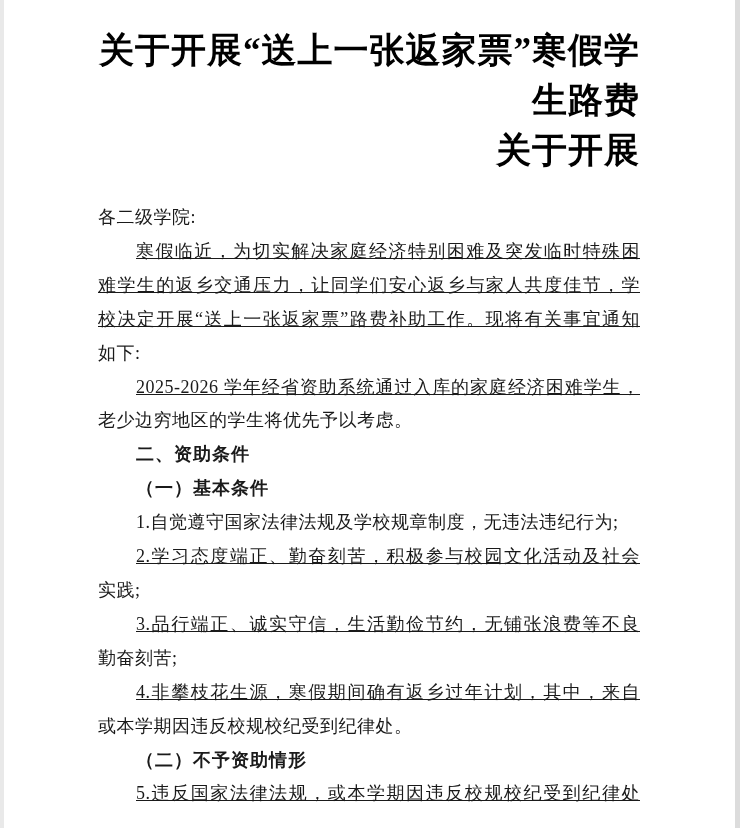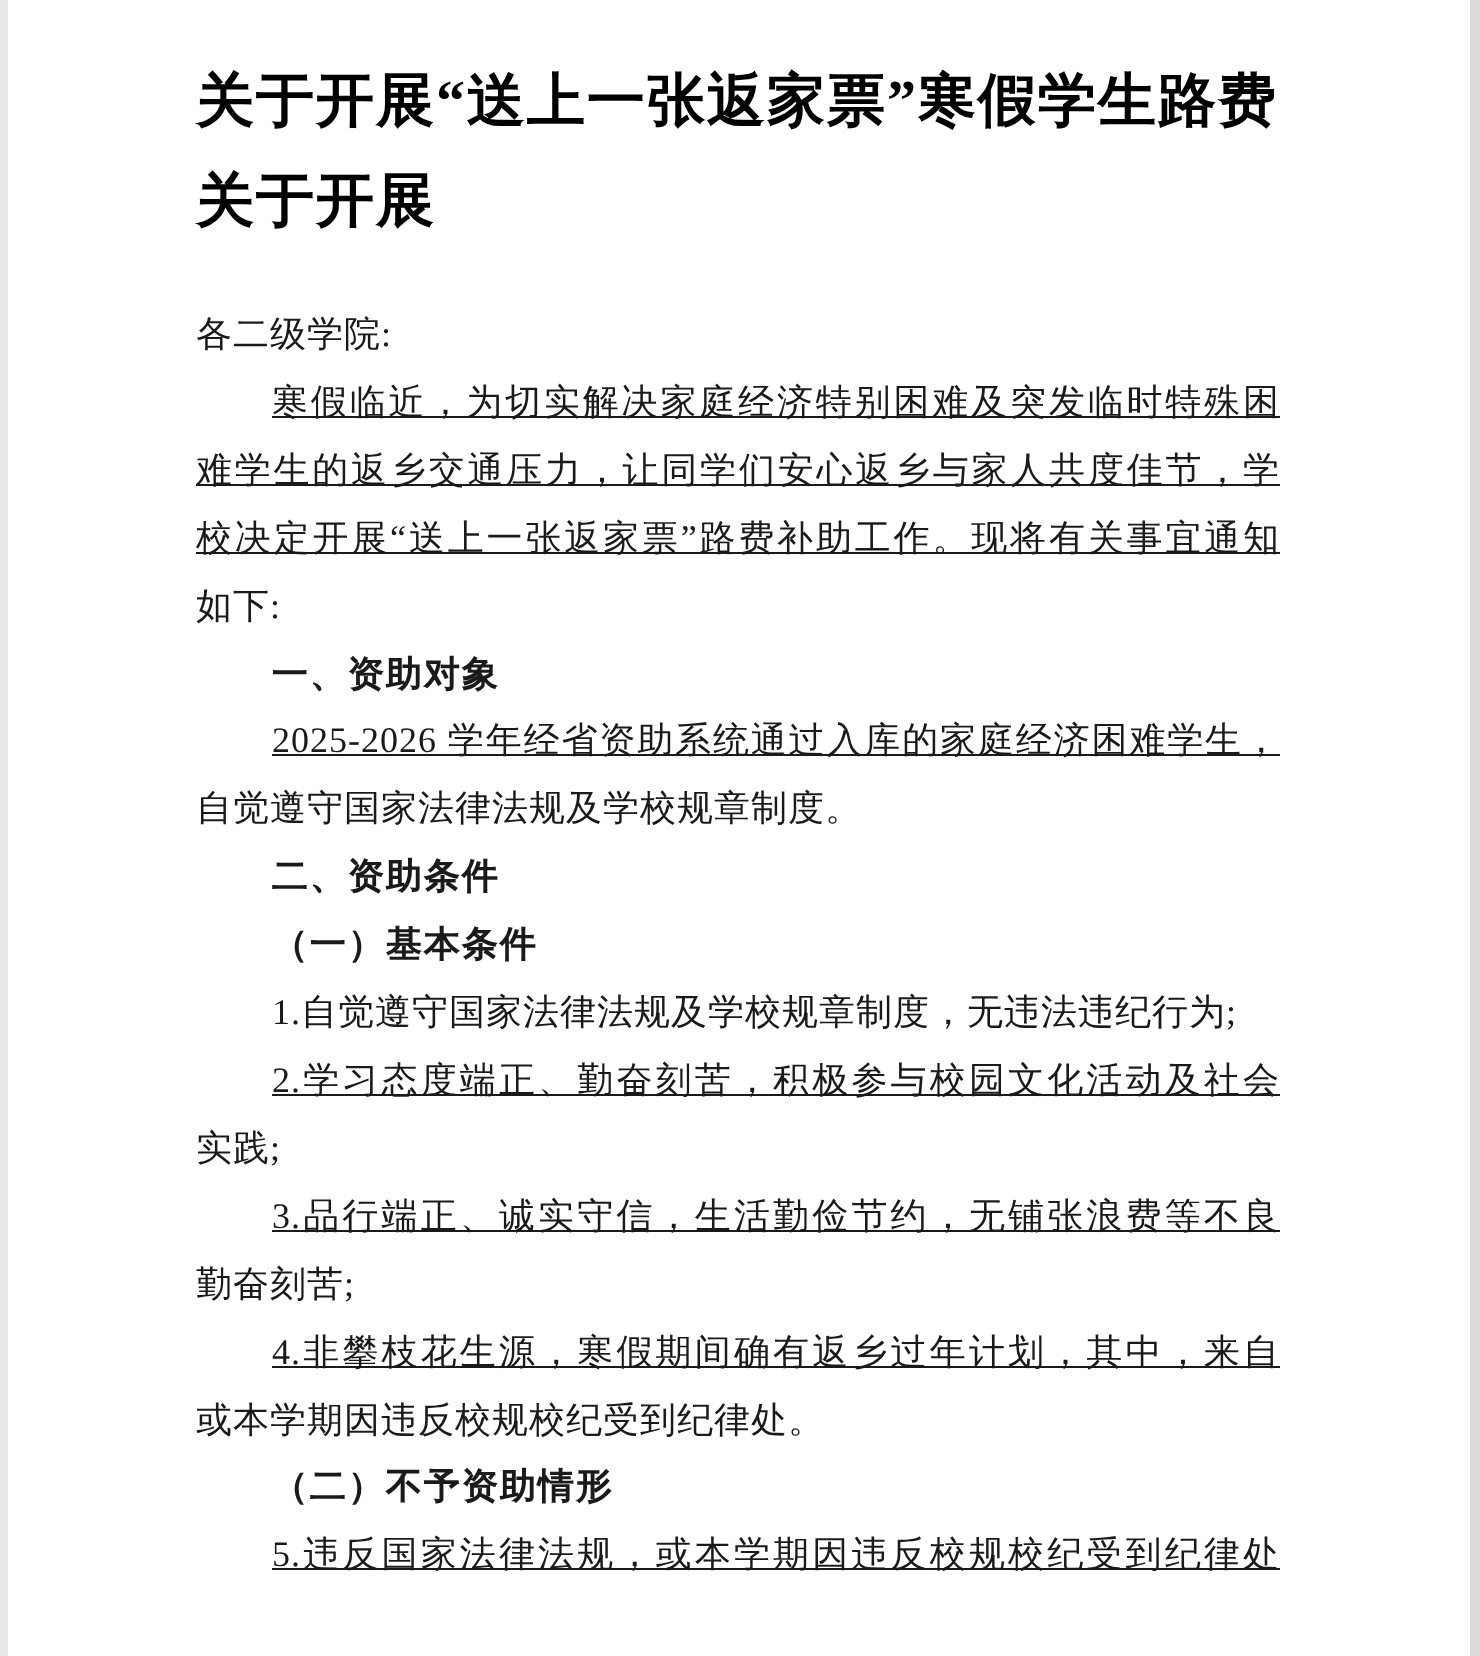--- a/index.html
+++ b/index.html
@@ -32,23 +32,23 @@
   }
   .content {
     position: absolute;
     left: 98px;
     top: 26px;
     width: 542px;
   }
   .doc-title {
     font-family: "Liberation Serif", "DejaVu Serif", serif;
     font-weight: 700;
-    font-size: 29px;
+    font-size: 35px;
     line-height: 50px;
-    text-align: left;
+    text-align: right;
     color: #000000;
     letter-spacing: 1px;
   }
   .lines {
     margin-top: 25px;
   }
   .line {
     font-size: 18px;
     line-height: 33.9px;
     white-space: normal;
@@ -82,23 +82,22 @@
   <div class="doc-title">
     <div>关于开展“送上一张返家票”寒假学生路费</div>
     <div>关于开展</div>
   </div>
   <div class="lines">
       <div class="line body">各二级学院:</div>
       <div class="line body indent fill">寒假临近，为切实解决家庭经济特别困难及突发临时特殊困</div>
       <div class="line body fill">难学生的返乡交通压力，让同学们安心返乡与家人共度佳节，学</div>
       <div class="line body fill">校决定开展“送上一张返家票”路费补助工作。现将有关事宜通知</div>
       <div class="line body">如下:</div>
-      <div class="line hei indent">一、资助对象</div>
       <div class="line body indent fill">2025-2026 学年经省资助系统通过入库的家庭经济困难学生，</div>
-      <div class="line body">自觉遵守国家法律法规及学校规章制度。</div>
+      <div class="line body">老少边穷地区的学生将优先予以考虑。</div>
       <div class="line hei indent">二、资助条件</div>
       <div class="line kai indent">（一）基本条件</div>
       <div class="line body indent">1.自觉遵守国家法律法规及学校规章制度，无违法违纪行为;</div>
       <div class="line body indent fill">2.学习态度端正、勤奋刻苦，积极参与校园文化活动及社会</div>
       <div class="line body">实践;</div>
       <div class="line body indent fill">3.品行端正、诚实守信，生活勤俭节约，无铺张浪费等不良</div>
       <div class="line body">勤奋刻苦;</div>
       <div class="line body indent fill">4.非攀枝花生源，寒假期间确有返乡过年计划，其中，来自</div>
       <div class="line body">或本学期因违反校规校纪受到纪律处。</div>
       <div class="line kai indent">（二）不予资助情形</div>

